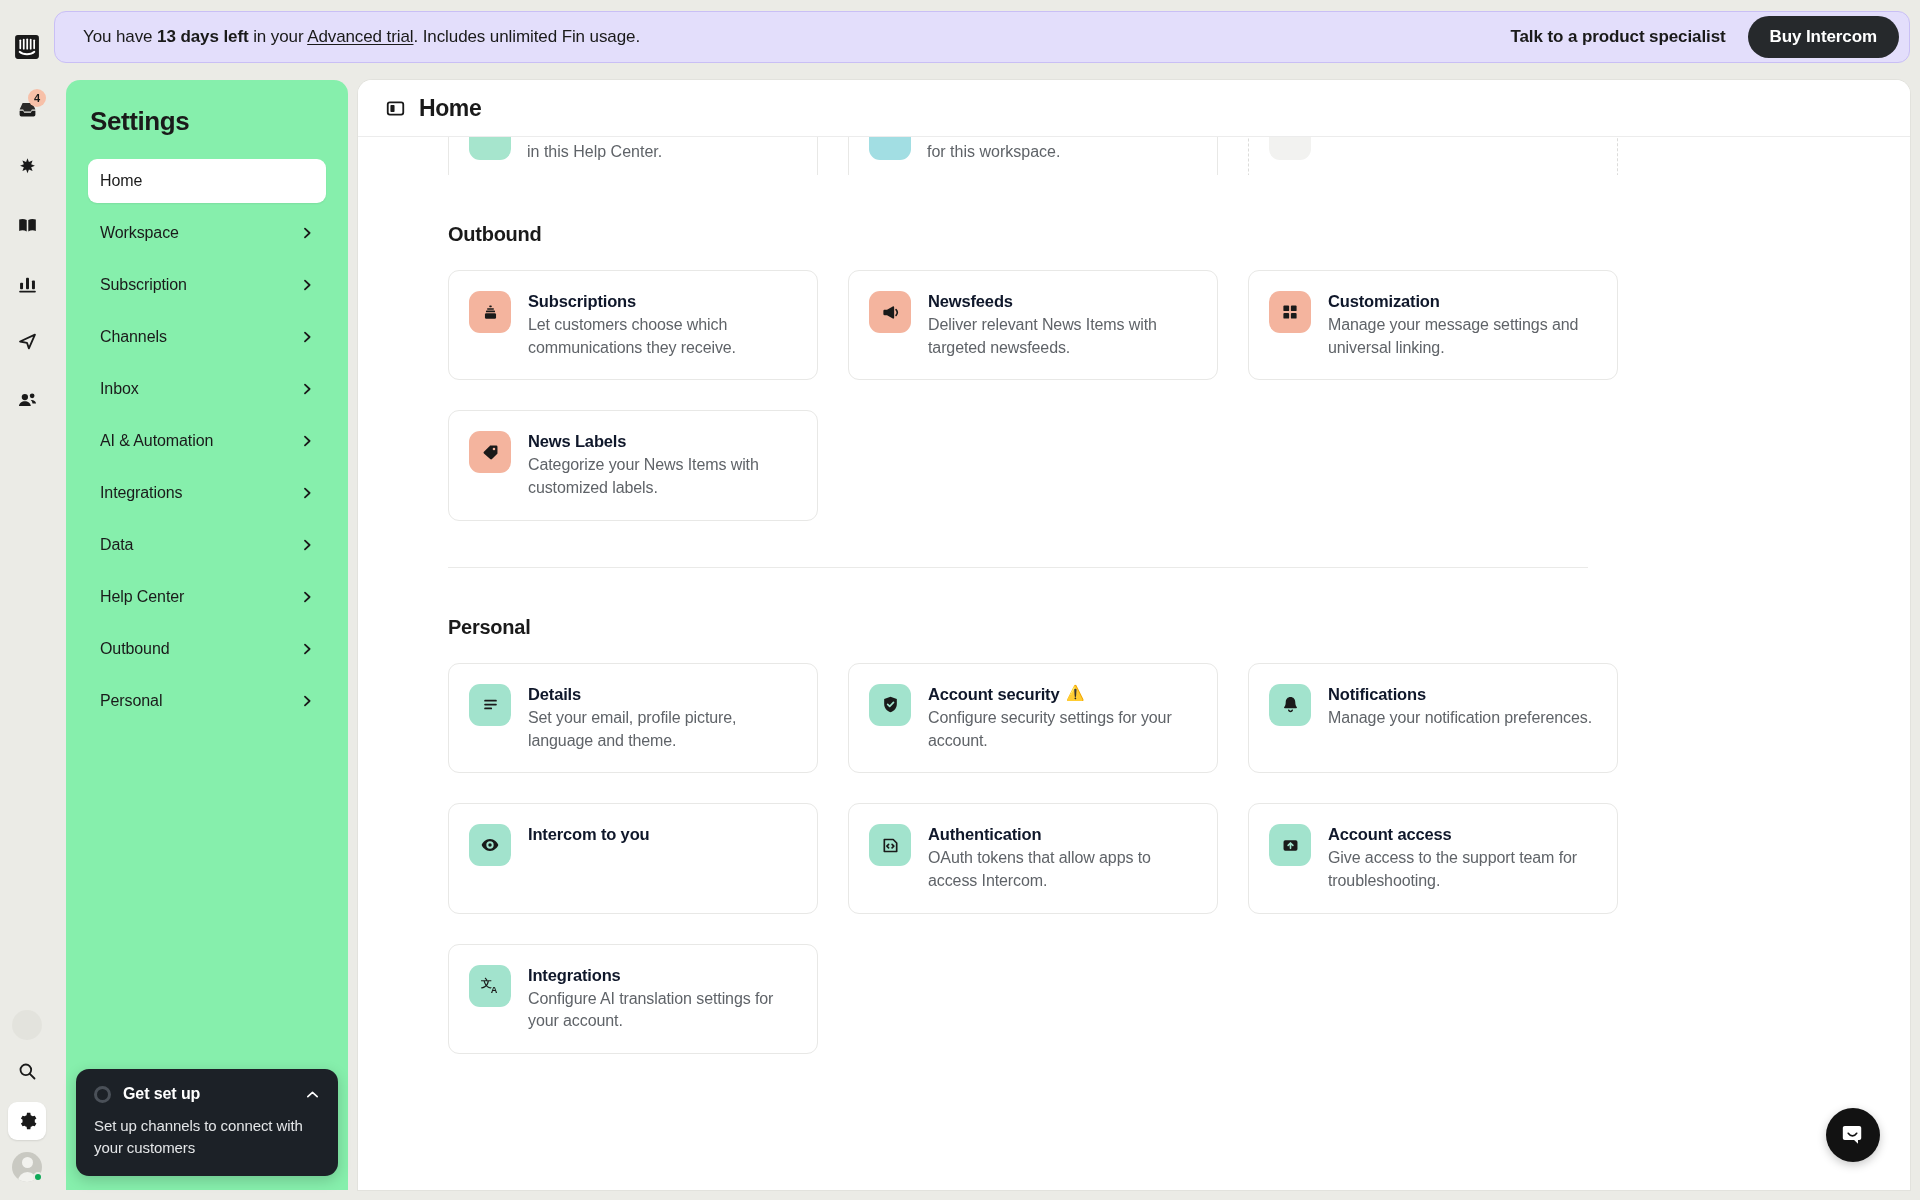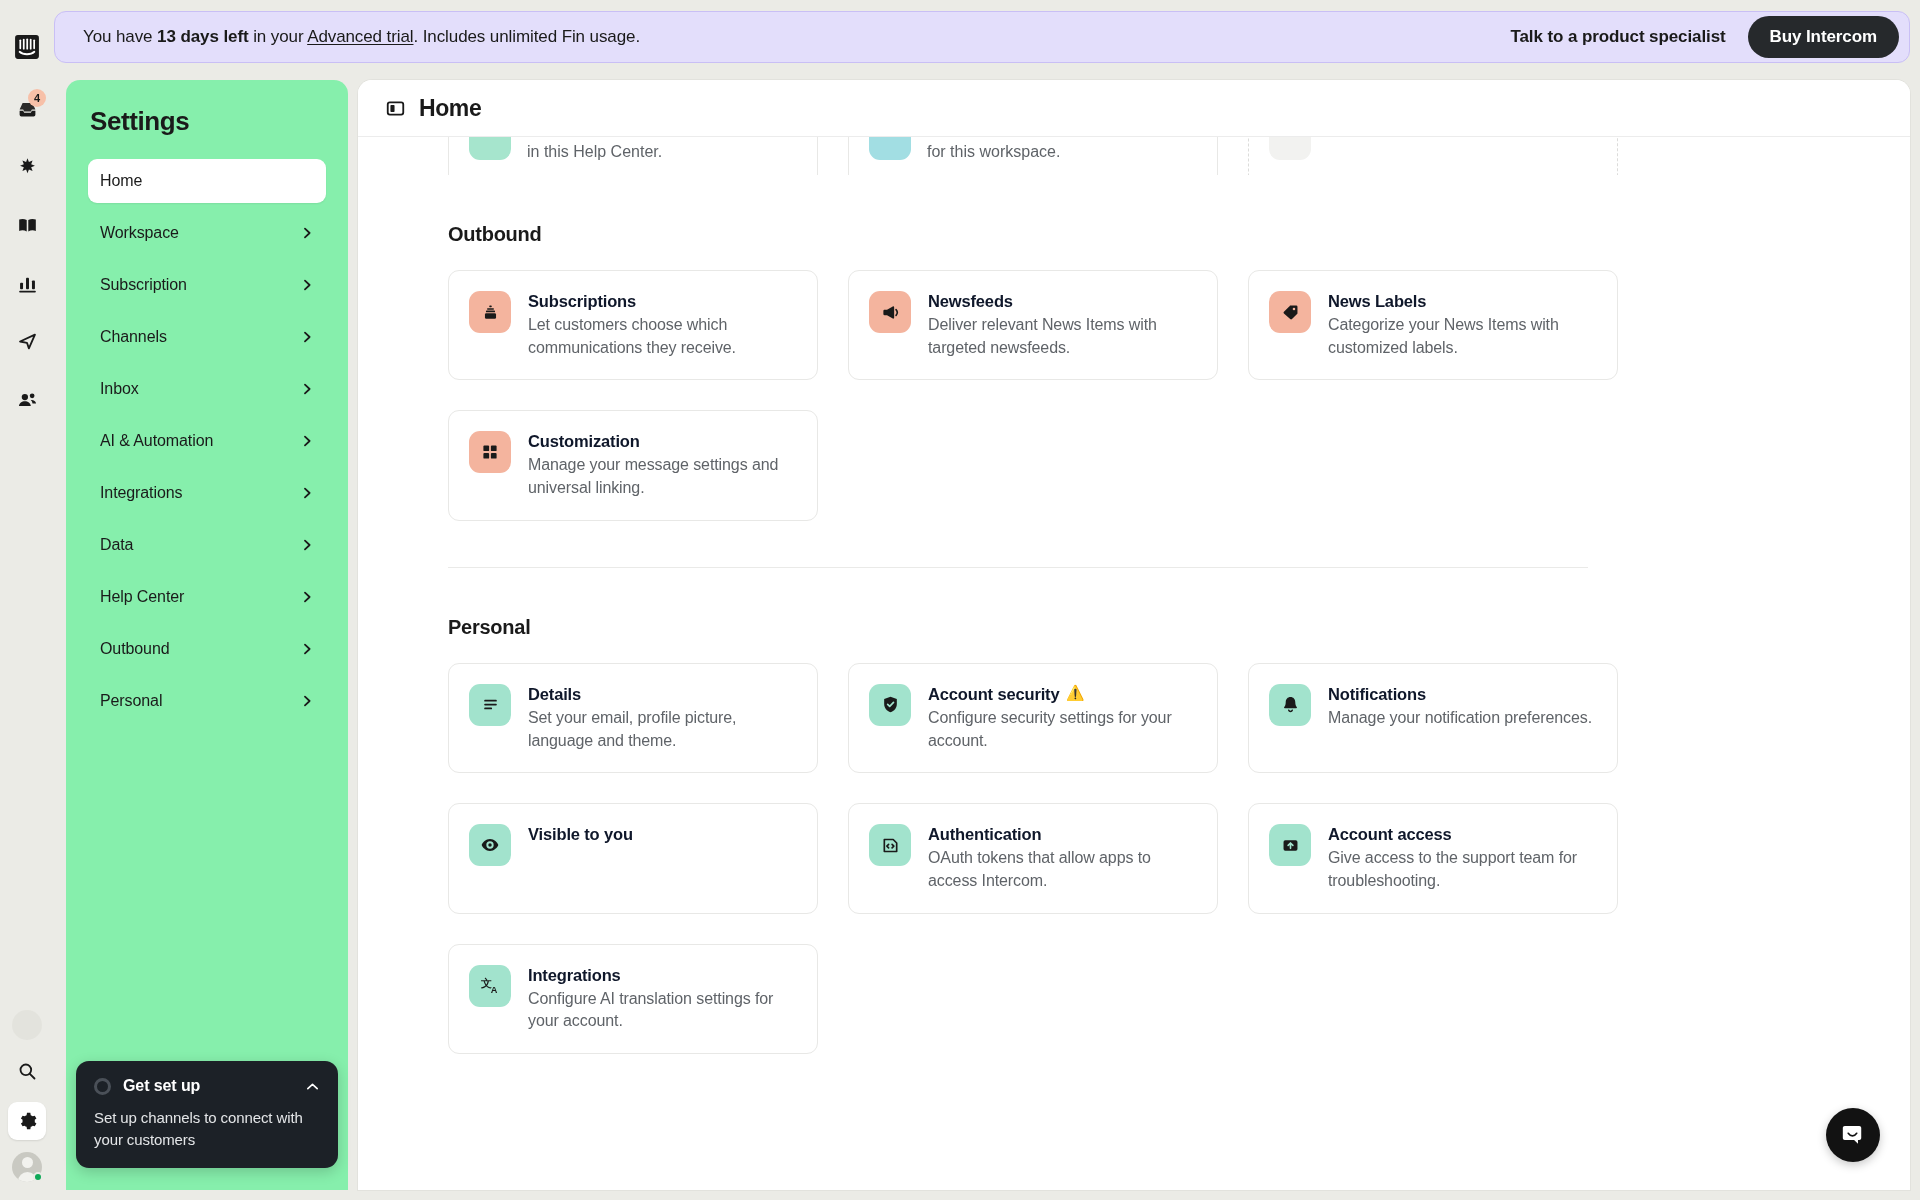--- a/index.html
+++ b/index.html
@@ -149,21 +149,21 @@
     letter-spacing: -0.1px;
     margin-bottom: 8px;
     cursor: pointer;
   }
   .nav-item.active { background: #FFFFFF; box-shadow: 0 1px 2px rgba(0,0,0,.07); font-weight: 500; }
   .nav-item .chev { margin-left: auto; color: #1A1A1A; display:flex; }
 
   
   .getsetup {
     position: absolute;
-    left: 76px; bottom: 32px;
+    left: 76px; bottom: 24px;
     width: 262px;
     background: #1C2127;
     border-radius: 13px;
     padding: 16px 18px 18px 18px;
     z-index: 40;
     box-shadow: 0 4px 14px rgba(0,0,0,.18);
   }
   .gs-head { display: flex; align-items: center; gap: 12px; }
   .gs-ring {
     width: 17px; height: 17px; border-radius: 50%;
@@ -542,49 +542,49 @@
           <div class="s-body">
             <div class="s-name">
                 <span>Newsfeeds</span>
               </div>
             <div class="s-desc">Deliver relevant News Items with targeted newsfeeds.</div>
           </div>
         </div>
 
         <div class="s-card">
           <div class="s-icon peach">
-            <svg width="19" height="19" viewBox="0 0 24 24" fill="#1A1A1A">
-                <path d="M11.2 3.2h8a1.6 1.6 0 0 1 1.6 1.6v8c0 .4-.2.8-.5 1.1l-6.4 6.4a1.6 1.6 0 0 1-2.3 0L3.7 13.4a1.6 1.6 0 0 1 0-2.3l6.4-6.4c.3-.3.7-.5 1.1-.5Z"></path>
-                <circle cx="16.4" cy="7.6" r="1.6" fill="#F4B49E"></circle>
-              </svg>
-          </div>
-          <div class="s-body">
-            <div class="s-name">
-                <span>News Labels</span>
-              </div>
-            <div class="s-desc">Categorize your News Items with customized labels.</div>
-          </div>
-        </div>
-
-        <div class="s-card">
-          <div class="s-icon peach">
             <svg width="18" height="18" viewBox="0 0 24 24" fill="#1A1A1A">
                 <rect x="3.2" y="3.2" width="7.6" height="7.6" rx="1.3"></rect>
                 <rect x="13.2" y="3.2" width="7.6" height="7.6" rx="1.3"></rect>
                 <rect x="3.2" y="13.2" width="7.6" height="7.6" rx="1.3"></rect>
                 <rect x="13.2" y="13.2" width="7.6" height="7.6" rx="1.3"></rect>
               </svg>
           </div>
           <div class="s-body">
             <div class="s-name">
                 <span>Customization</span>
               </div>
             <div class="s-desc">Manage your message settings and universal linking.</div>
           </div>
         </div>
+
+        <div class="s-card">
+          <div class="s-icon peach">
+            <svg width="19" height="19" viewBox="0 0 24 24" fill="#1A1A1A">
+                <path d="M11.2 3.2h8a1.6 1.6 0 0 1 1.6 1.6v8c0 .4-.2.8-.5 1.1l-6.4 6.4a1.6 1.6 0 0 1-2.3 0L3.7 13.4a1.6 1.6 0 0 1 0-2.3l6.4-6.4c.3-.3.7-.5 1.1-.5Z"></path>
+                <circle cx="16.4" cy="7.6" r="1.6" fill="#F4B49E"></circle>
+              </svg>
+          </div>
+          <div class="s-body">
+            <div class="s-name">
+                <span>News Labels</span>
+              </div>
+            <div class="s-desc">Categorize your News Items with customized labels.</div>
+          </div>
+        </div>
       </div>
 
       <div class="divider"></div>
 
       <div class="section-title">Personal</div>
       <div class="card-grid">
 
         <div class="s-card">
           <div class="s-icon mint">
             <svg width="19" height="19" viewBox="0 0 24 24" fill="#1A1A1A">
@@ -635,21 +635,21 @@
         <div class="s-card">
           <div class="s-icon mint">
             <svg width="20" height="20" viewBox="0 0 24 24" fill="#1A1A1A">
                 <path d="M12 4.8c-5 0-9 4.4-10 7.2 1 2.8 5 7.2 10 7.2s9-4.4 10-7.2c-1-2.8-5-7.2-10-7.2Z"></path>
                 <circle cx="12" cy="12" r="4.4" fill="#A2E3CD"></circle>
                 <circle cx="12" cy="12" r="2.1" fill="#1A1A1A"></circle>
               </svg>
           </div>
           <div class="s-body">
             <div class="s-name">
-                <span>Visible to you</span>
+                <span>Intercom to you</span>
               </div>
           </div>
         </div>
 
         <div class="s-card">
           <div class="s-icon mint">
             <svg width="19" height="19" viewBox="0 0 24 24" fill="none" stroke="#1A1A1A" stroke-width="2.1" stroke-linecap="round" stroke-linejoin="round">
                 <path d="M4.2 4.4h11.2l4.4 4.4v10.8H4.2V4.4Z"></path>
                 <path d="M9.6 10.6 7.4 12.8l2.2 2.2M14 10.6l2.2 2.2-2.2 2.2"></path>
               </svg>

